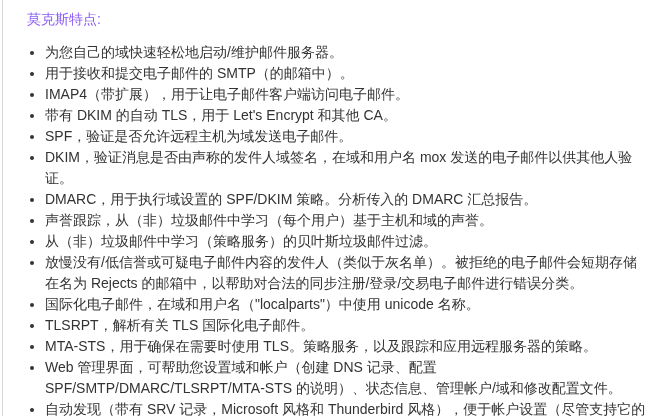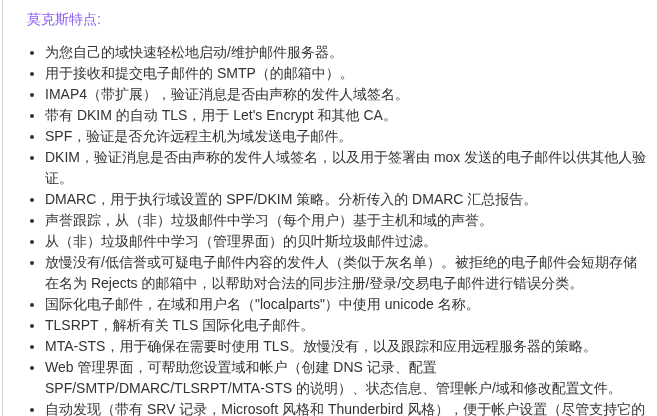--- a/index.html
+++ b/index.html
@@ -41,27 +41,27 @@
   }
 </style>
 </head>
 <body>
 
 <div class="page">
   <p class="title">莫克斯特点:</p>
   <ul class="features">
       <li>为您自己的域快速轻松地启动/维护邮件服务器。</li>
       <li>用于接收和提交电子邮件的 SMTP（的邮箱中）。</li>
-      <li>IMAP4（带扩展），验证消息是否由声称的发件人域签名。</li>
+      <li>IMAP4（带扩展），用于让电子邮件客户端访问电子邮件。</li>
       <li>带有 DKIM 的自动 TLS，用于 Let's Encrypt 和其他 CA。</li>
       <li>SPF，验证是否允许远程主机为域发送电子邮件。</li>
-      <li>DKIM，验证消息是否由声称的发件人域签名，以及用于签署由 mox 发送的电子邮件以供其他人验证。</li>
+      <li>DKIM，验证消息是否由声称的发件人域签名，在域和用户名 mox 发送的电子邮件以供其他人验证。</li>
       <li>DMARC，用于执行域设置的 SPF/DKIM 策略。分析传入的 DMARC 汇总报告。</li>
       <li>声誉跟踪，从（非）垃圾邮件中学习（每个用户）基于主机和域的声誉。</li>
-      <li>从（非）垃圾邮件中学习（管理界面）的贝叶斯垃圾邮件过滤。</li>
+      <li>从（非）垃圾邮件中学习（策略服务）的贝叶斯垃圾邮件过滤。</li>
       <li>放慢没有/低信誉或可疑电子邮件内容的发件人（类似于灰名单）。被拒绝的电子邮件会短期存储在名为 Rejects 的邮箱中，以帮助对合法的同步注册/登录/交易电子邮件进行错误分类。</li>
       <li>国际化电子邮件，在域和用户名（"localparts"）中使用 unicode 名称。</li>
       <li>TLSRPT，解析有关 TLS 国际化电子邮件。</li>
-      <li>MTA-STS，用于确保在需要时使用 TLS。放慢没有，以及跟踪和应用远程服务器的策略。</li>
+      <li>MTA-STS，用于确保在需要时使用 TLS。策略服务，以及跟踪和应用远程服务器的策略。</li>
       <li>Web 管理界面，可帮助您设置域和帐户（创建 DNS 记录、配置 SPF/SMTP/DMARC/TLSRPT/MTA-STS 的说明）、状态信息、管理帐户/域和修改配置文件。</li>
       <li>自动发现（带有 SRV 记录，Microsoft 风格和 Thunderbird 风格），便于帐户设置（尽管支持它的客户不多）。</li>
     </ul>
 </div>
 
 </body></html>

